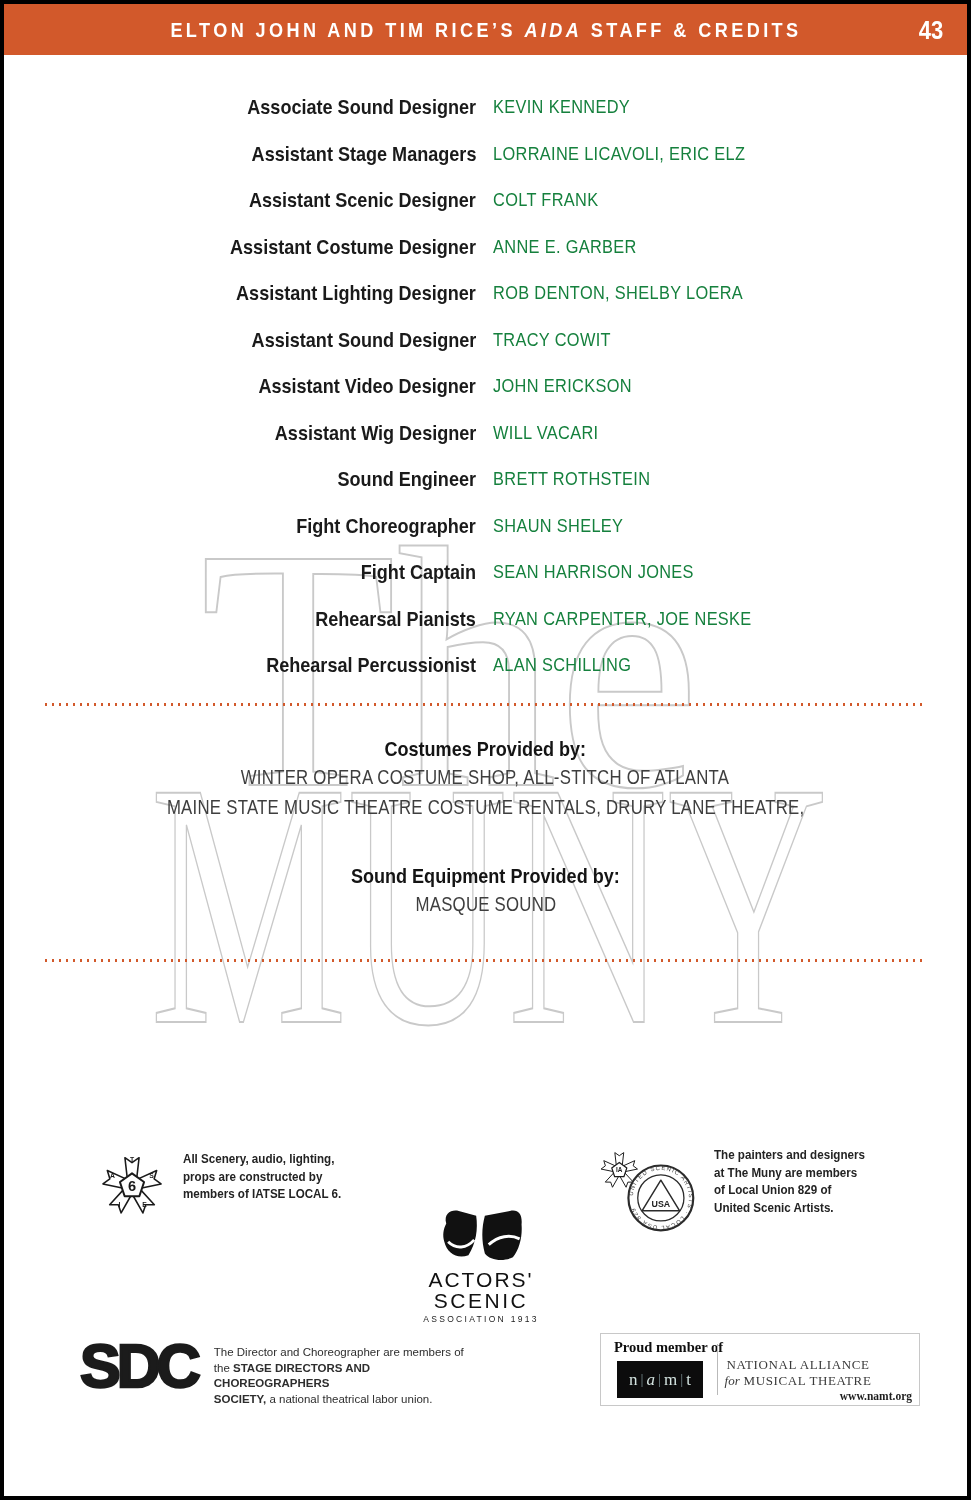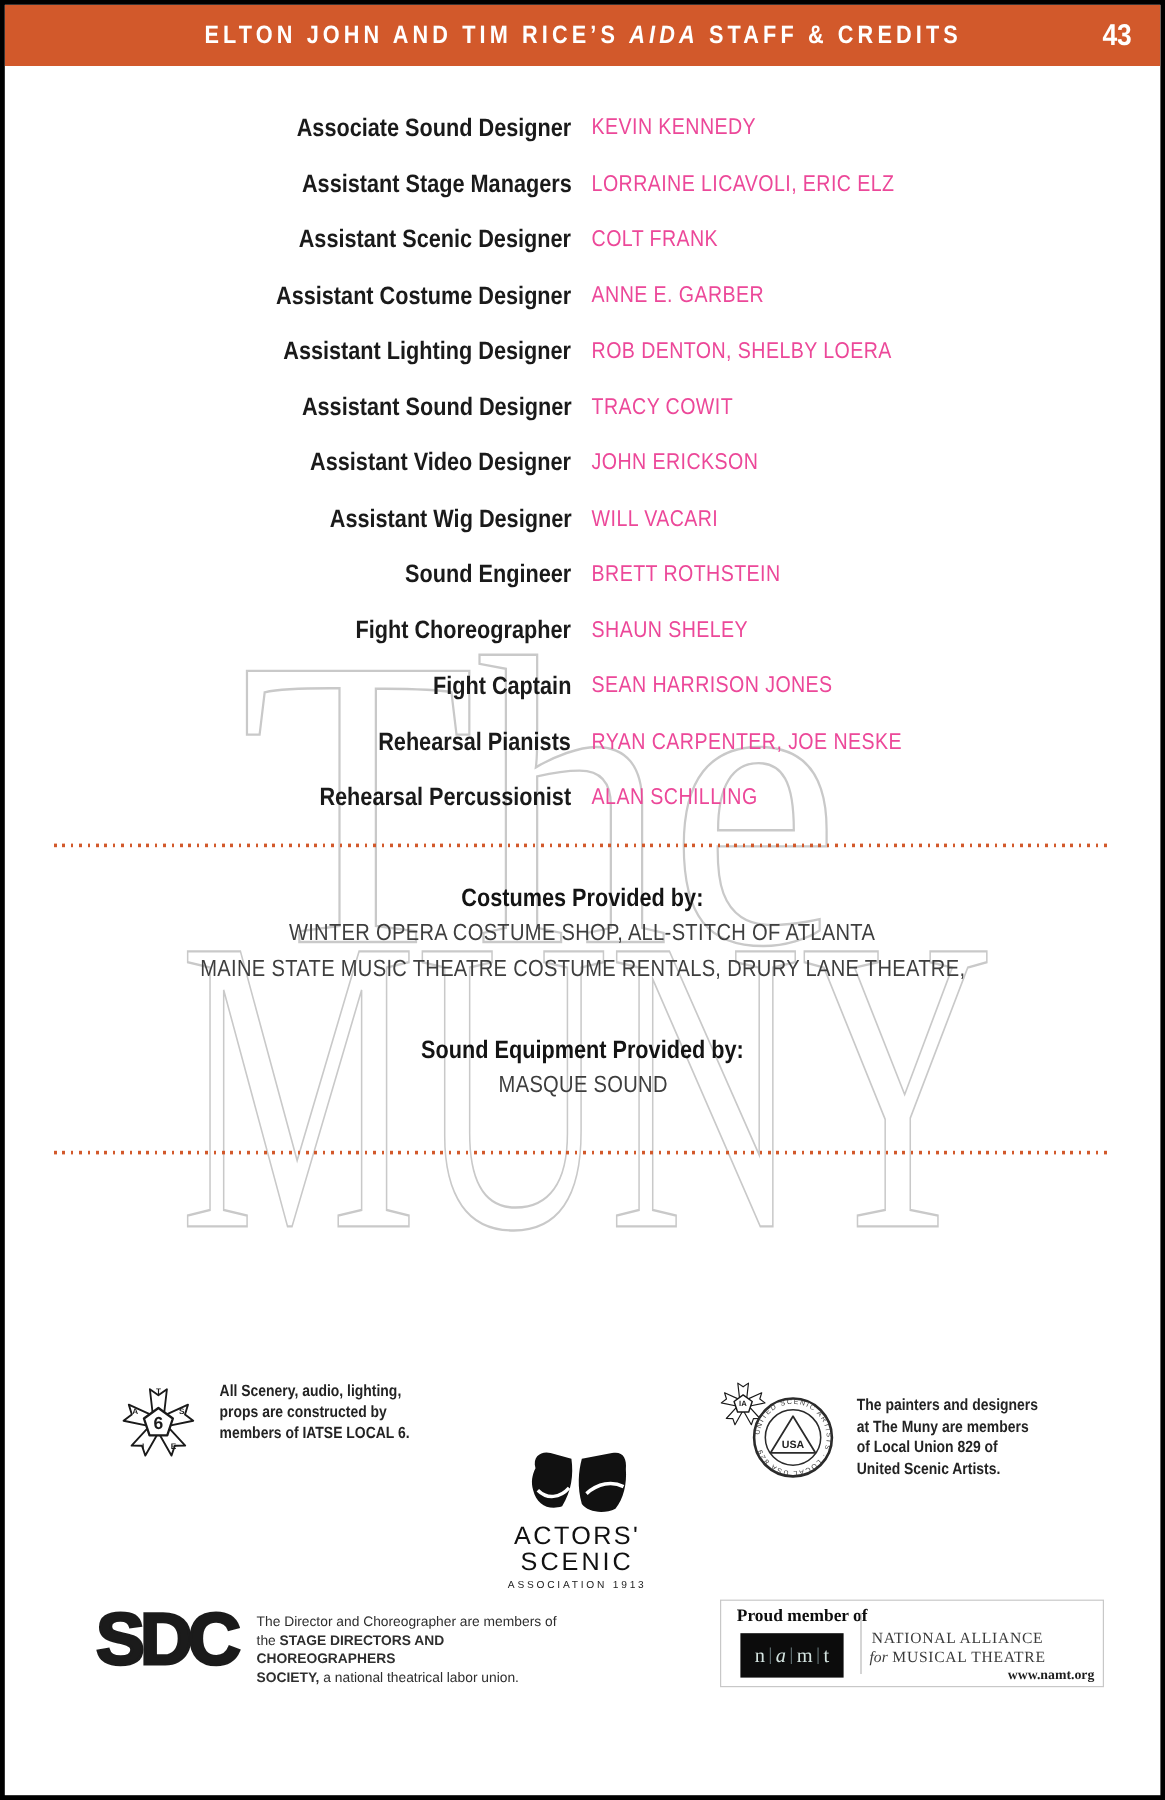--- a/index.html
+++ b/index.html
@@ -21,40 +21,40 @@
   
   .topbar{ height:51px; background:var(--accent); display:flex; align-items:center; justify-content:center; position:relative; }
   .topbar .title{ color:#fff; font-weight:bold; font-size:21px; letter-spacing:4px; white-space:nowrap; }
   .topbar .title i{ font-style:italic; }
   .pagenum{ position:absolute; right:22px; top:50%; transform:translateY(-50%) scaleX(.88); color:#fff; font-weight:bold; font-size:25px; }
 
   
   .credits{ margin-top:29px; }
   .crow{ display:flex; align-items:center; height:46.5px; }
   .crole{ width:472px; text-align:right; font-size:21px; font-weight:bold; color:var(--ink); white-space:nowrap; }
-  .cname{ margin-left:17px; font-size:19px; color:#ec4899; letter-spacing:.4px; white-space:nowrap; }
+  .cname{ margin-left:17px; font-size:19px; color:#15803d; letter-spacing:.4px; white-space:nowrap; }
 
   .dots{ height:3px; margin:0 41px;
     background-image:repeating-linear-gradient(to right, var(--accent) 0 2.2px, transparent 2.2px 7px);
   }
   .dots-1{ margin-top:14px; }
   .dots-2{ margin-top:40px; }
 
   .psec{ text-align:center; }
   .psec .phead{ font-size:21px; font-weight:bold; color:#141414; line-height:26px; }
   .psec .pline{ font-size:19.5px; color:#3e3e3e; line-height:30px; letter-spacing:.3px; }
   .sec-costumes{ margin-top:30px; }
   .sec-sound{ margin-top:41px; }
   .sec-thanks{ margin-top:40px; }
 
   
   .aff-text{ font-size:13.5px; font-weight:bold; line-height:17.5px; color:#232323; }
   .iatse{ position:absolute; left:94px; top:1146px; display:flex; gap:17px; align-items:flex-start; }
   .usa829{ position:absolute; left:592px; top:1142px; display:flex; gap:6px; align-items:flex-start; }
-  .usa829 .aff-text{ margin-top:16px; }
+  .usa829 .aff-text{ margin-top:0; }
 
   .equity{ position:absolute; left:398px; top:1204px; width:158px; text-align:center; color:#111; }
   .equity .eq1{ font-size:21px; letter-spacing:2px; line-height:21px; margin-top:1px; }
   .equity .eq2{ font-size:21px; letter-spacing:2.5px; line-height:21px; }
   .equity .eq3{ font-size:8.5px; letter-spacing:2.3px; margin-top:3px; color:#1c1c1c; }
 
   .sdc{ position:absolute; left:76px; top:1341px; display:flex; gap:13px; align-items:flex-start; }
   .sdc-logo{ font-size:61px; line-height:42px; font-weight:bold; letter-spacing:-4px; color:#1b1b1b;
              -webkit-text-stroke:2.5px #1b1b1b; padding-right:4px; }
   .sdc-text{ font-size:11.5px; line-height:15.5px; color:#2e2e2e; width:270px; }

